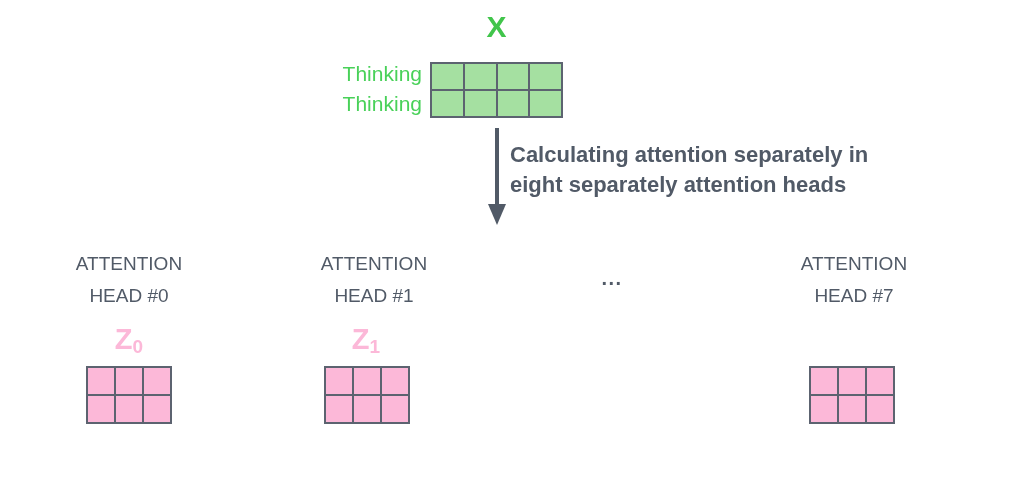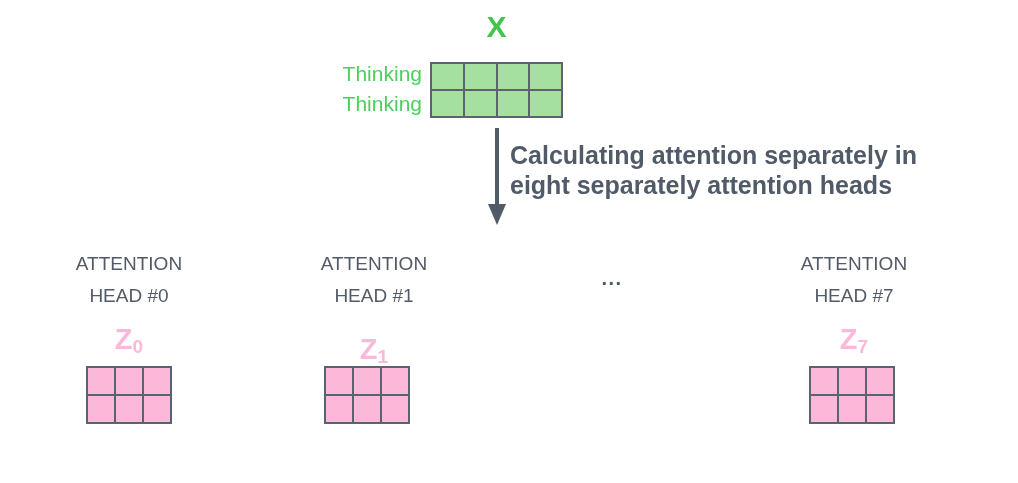--- a/index.html
+++ b/index.html
@@ -84,21 +84,21 @@
     left: 483px;
     top: 128px;
     width: 30px;
     height: 100px;
   }
   .annotation {
     position: absolute;
     left: 510px;
     top: 140px;
     width: 400px;
-    font-size: 25px;
+    font-size: 22px;
     font-weight: bold;
     color: #515a67;
     line-height: 30px;
   }
   .annotation div { white-space: nowrap; }
 
   
   .head {
     position: absolute;
     top: 248px;
@@ -195,41 +195,38 @@
     <div class="cell"></div>
     <div class="cell"></div>
   </div>
 
   <div class="head" style="left:264px;">
     <div class="head-title">
       <div>ATTENTION</div>
       <div>HEAD #1</div>
     </div>
   </div>
-  <div class="z-label" style="left:264px;margin-top:10px;">
+  <div class="z-label" style="left:256px;">
     <span>Z</span><span class="sub">1</span>
   </div>
   <div class="matrix pink z-matrix" style="left:324px;">
     <div class="cell"></div>
     <div class="cell"></div>
     <div class="cell"></div>
     <div class="cell"></div>
     <div class="cell"></div>
     <div class="cell"></div>
   </div>
 
   <div class="head" style="left:744px;">
     <div class="head-title">
       <div>ATTENTION</div>
       <div>HEAD #7</div>
     </div>
   </div>
-  <div class="z-label" style="left:744px;">
-    <span>Z</span><span class="sub">7</span>
-  </div>
   <div class="matrix pink z-matrix" style="left:809px;">
     <div class="cell"></div>
     <div class="cell"></div>
     <div class="cell"></div>
     <div class="cell"></div>
     <div class="cell"></div>
     <div class="cell"></div>
   </div>
 
 </div>

